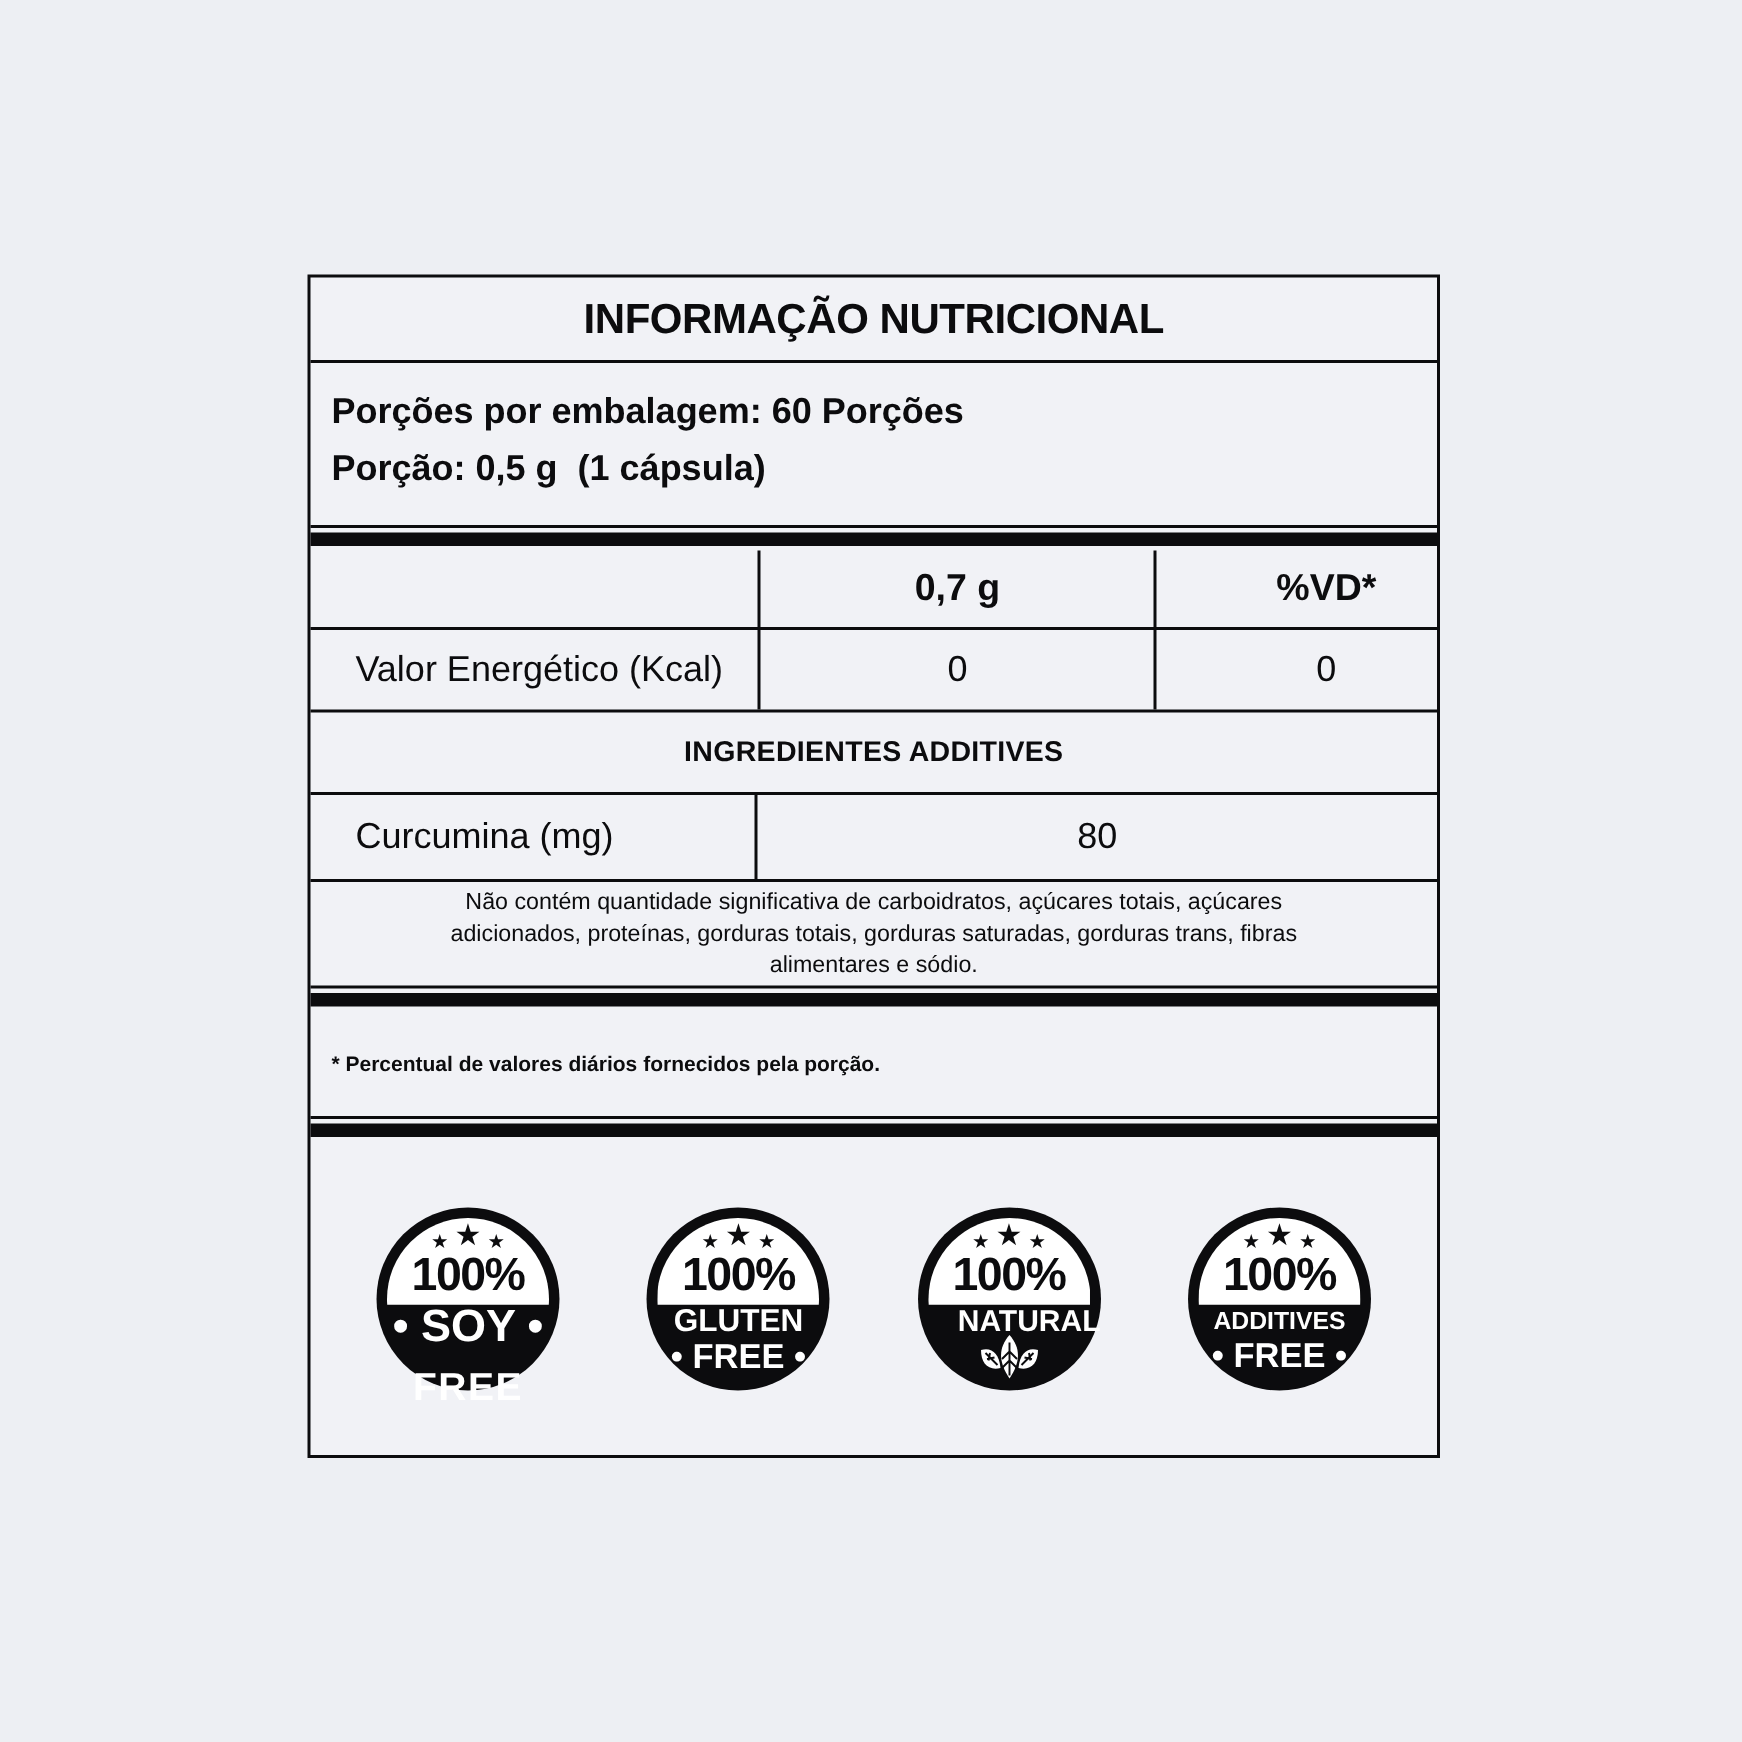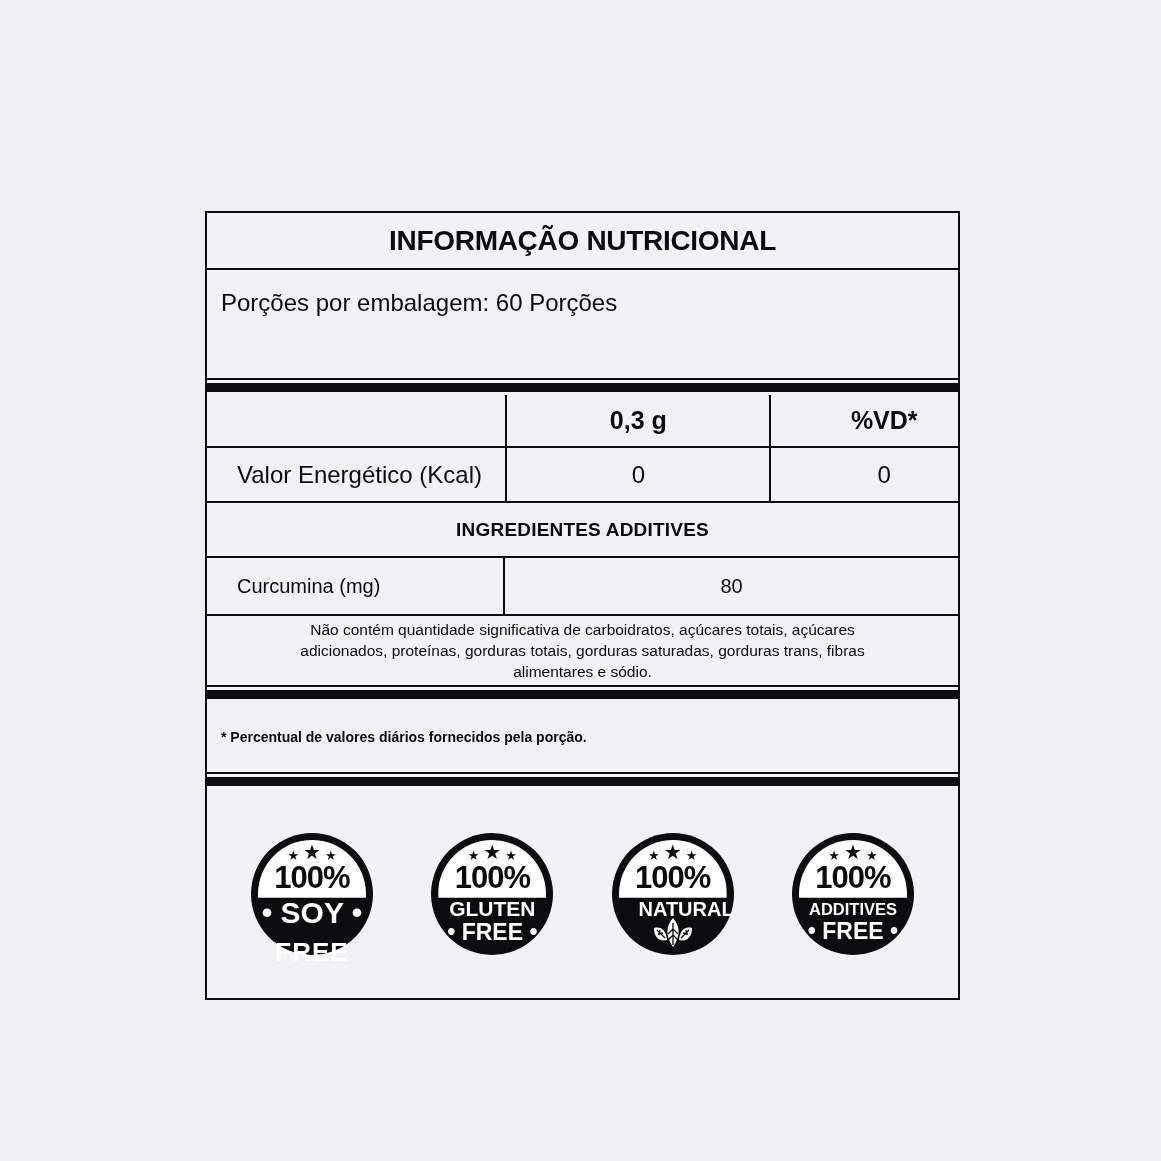--- a/index.html
+++ b/index.html
@@ -17,56 +17,56 @@
     overflow:hidden;
   }
   .label{
     position:absolute;
     left:205px; top:183px;
     width:755px; height:789px;
     border:2px solid var(--ink);
     background:var(--label-bg);
     display:flex;
     flex-direction:column;
-    margin-top:28px;
   }
   .title-row{
     height:57px;
     border-bottom:2px solid var(--ink);
     display:flex; align-items:center; justify-content:center;
     font-size:28px; font-weight:700; letter-spacing:-0.3px;
   }
   .servings{
     height:110px;
     padding:14px 14px 0 14px;
     font-size:24px;
     line-height:38px;
     border-bottom:2px solid var(--ink);
     white-space:pre-wrap;
+    font-weight:bold;
   }
   .thick-bar{
     height:9px;
     margin:3px 0;
     background:var(--ink);
   }
   .t-row{display:flex;}
   .t-row .c1{width:39.7%;}
   .t-row .c2{width:35.2%; border-left:2px solid var(--ink);}
   .t-row .c3{width:25.1%; border-left:2px solid var(--ink);padding-left:39px;}
   .cell{display:flex; align-items:center;}
   .cell.center{justify-content:center; text-align:center;}
   .cell.left{padding-left:30px;}
   .head-row{height:53px; border-bottom:2px solid var(--ink); font-size:25px; font-weight:700;}
   .valor-row{height:55px; border-bottom:2px solid var(--ink); font-size:24px;}
   .bio-header{
     height:55px; border-bottom:2px solid var(--ink);
     display:flex; align-items:center; justify-content:center;
     font-size:19px; font-weight:700; letter-spacing:0.2px;
   }
-  .curc-row{height:58px; border-bottom:2px solid var(--ink); font-size:20px;}
+  .curc-row{height:58px; border-bottom:2px solid var(--ink); font-size:24px;}
   .curc-row .c1{border-right:2px solid var(--ink);}
   .curc-row .cmerged{flex:1;}
   .disclaimer{
     height:71px; border-bottom:2px solid var(--ink);
     display:flex; align-items:center; justify-content:center;
     text-align:center;
     font-size:15.5px; line-height:21px;
     padding:0 64px;
   }
   .footnote{
@@ -125,27 +125,27 @@
     display:flex; justify-content:center;
   }
 </style>
 </head>
 <body>
 
 <div class="label">
 
   <div class="title-row">INFORMAÇÃO NUTRICIONAL</div>
 
-  <div class="servings"><span>Porções por embalagem: 60 Porções</span><br></div>
+  <div class="servings"><span>Porções por embalagem: 60 Porções</span><br><span>Porção: 0,5 g  (1 cápsula)</span></div>
 
   <div class="thick-bar"></div>
 
   <div class="t-row head-row">
     <div class="cell c1"></div>
-    <div class="cell c2 center">0,3 g</div>
+    <div class="cell c2 center">0,7 g</div>
     <div class="cell c3 center">%VD*</div>
   </div>
 
   <div class="t-row valor-row">
     <div class="cell c1 left">Valor Energético (Kcal)</div>
     <div class="cell c2 center">0</div>
     <div class="cell c3 center">0</div>
   </div>
 
   <div class="bio-header">INGREDIENTES ADDITIVES</div>

